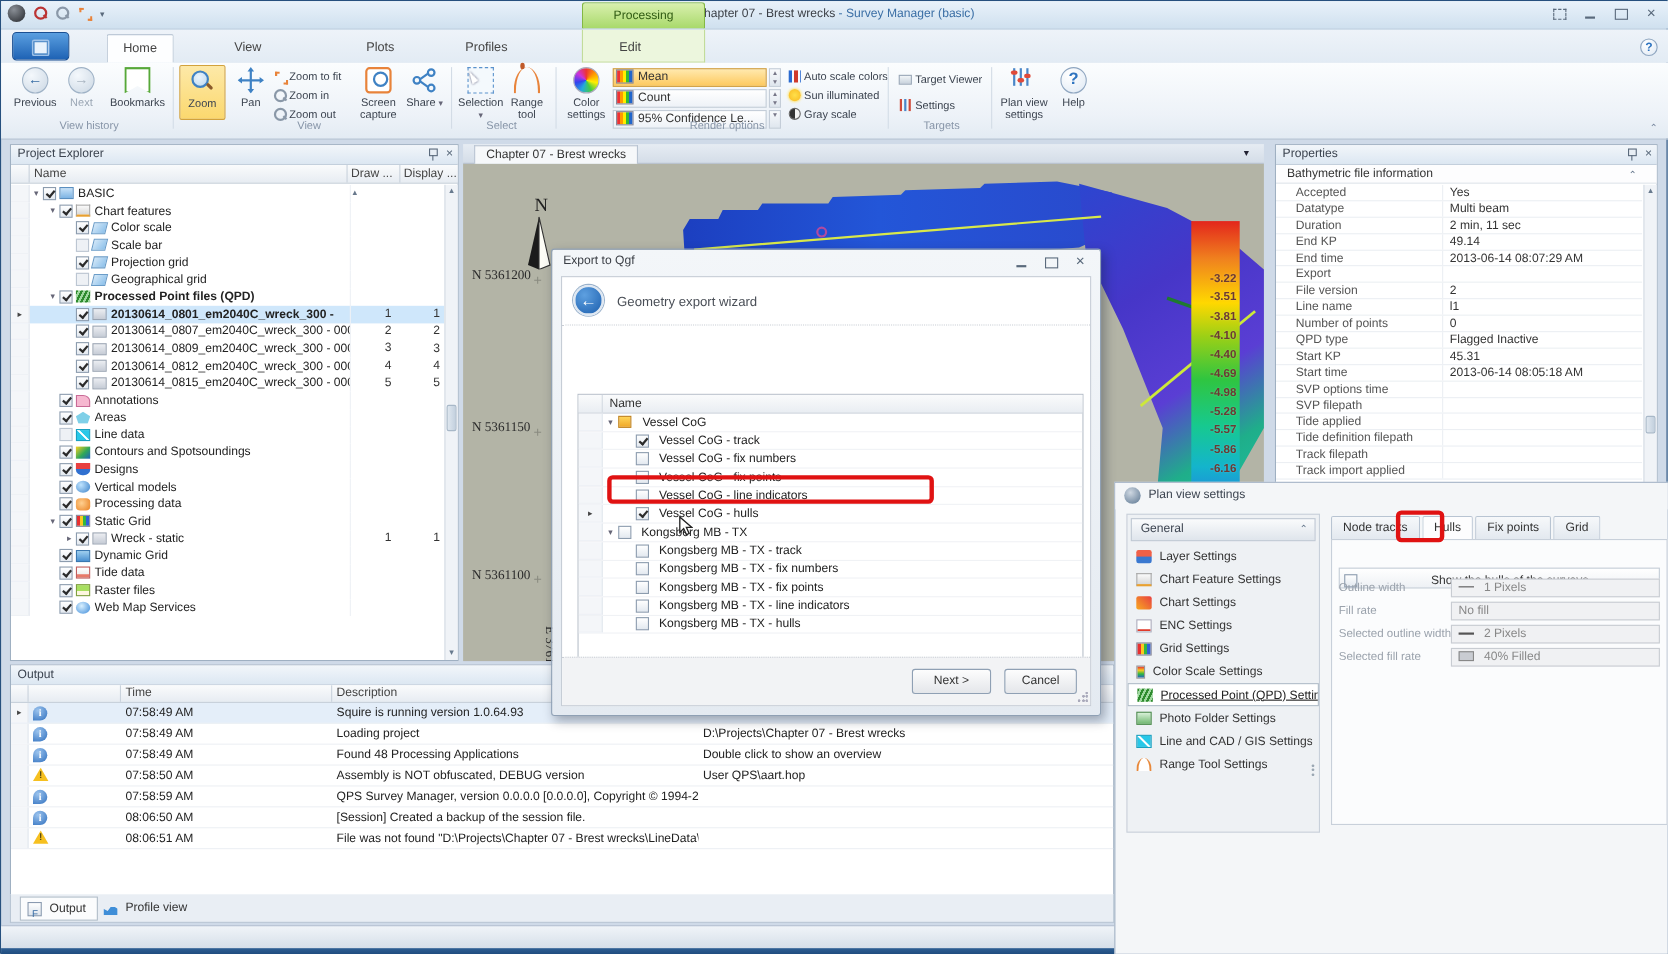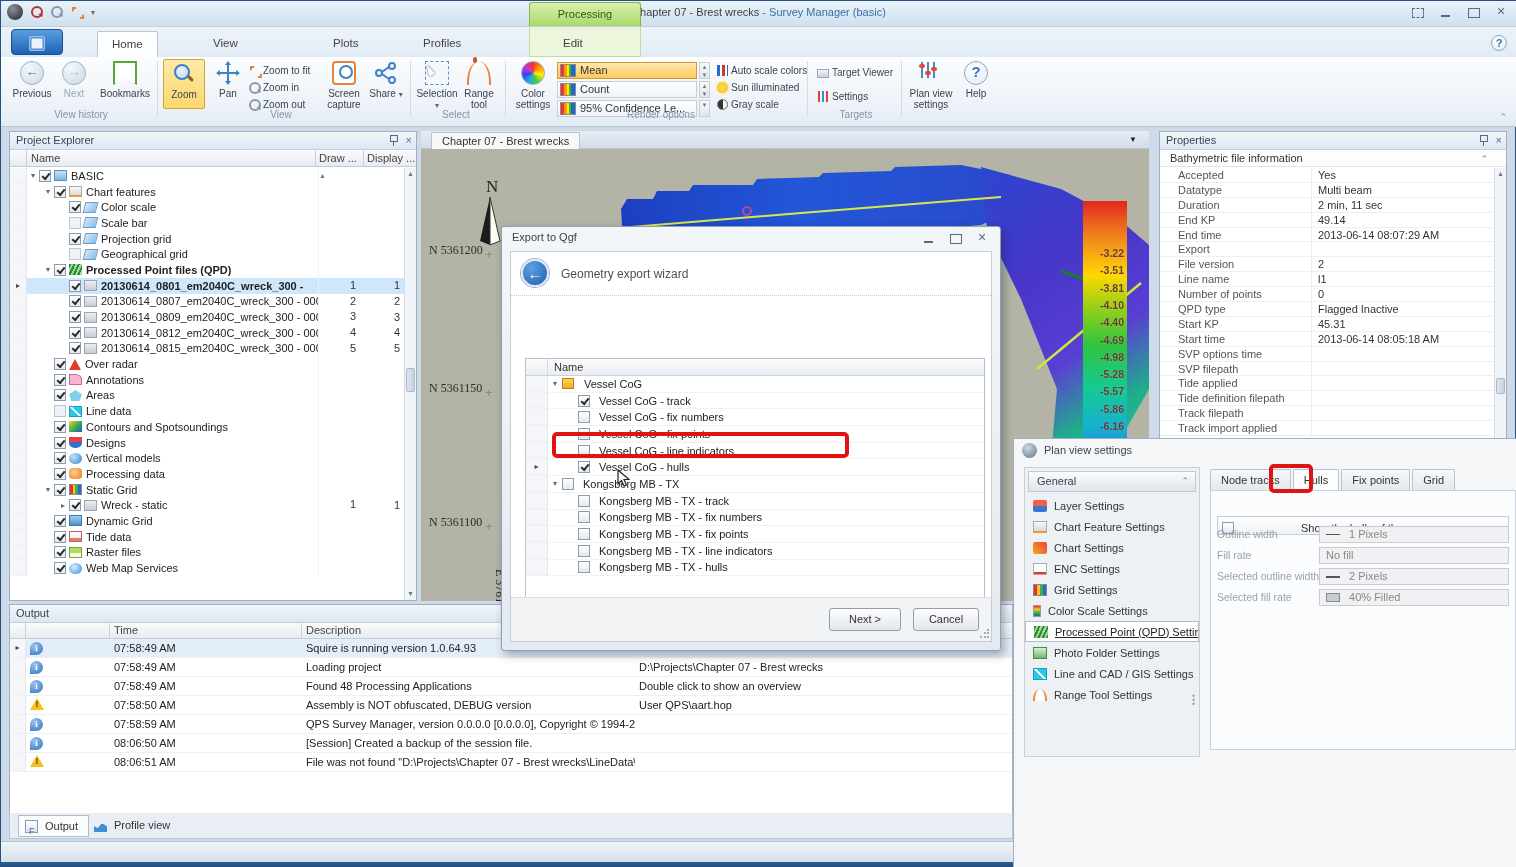--- a/index.html
+++ b/index.html
@@ -519,29 +519,20 @@
           <span class="cb checked"></span>
           <span class="tic ic-qpdfile"></span>
           <span class="t-label">20130614_0815_em2040C_wreck_300 - 0001</span>
           <span class="t-draw">5</span>
           <span class="t-disp">5</span>
         </div>
         <div class="tree-row">
           <span class="t-mark"></span>
           <span class="t-exp" style="margin-left: 15px;"></span>
           <span class="cb checked"></span>
-          <span class="tic ic-radar"></span>
-          <span class="t-label">Over radar</span>
-          <span class="t-draw"></span>
-          <span class="t-disp"></span>
-        </div>
-        <div class="tree-row">
-          <span class="t-mark"></span>
-          <span class="t-exp" style="margin-left: 15px;"></span>
-          <span class="cb checked"></span>
           <span class="tic ic-annot"></span>
           <span class="t-label">Annotations</span>
           <span class="t-draw"></span>
           <span class="t-disp"></span>
         </div>
         <div class="tree-row">
           <span class="t-mark"></span>
           <span class="t-exp" style="margin-left: 15px;"></span>
           <span class="cb checked"></span>
           <span class="tic ic-areas"></span>

